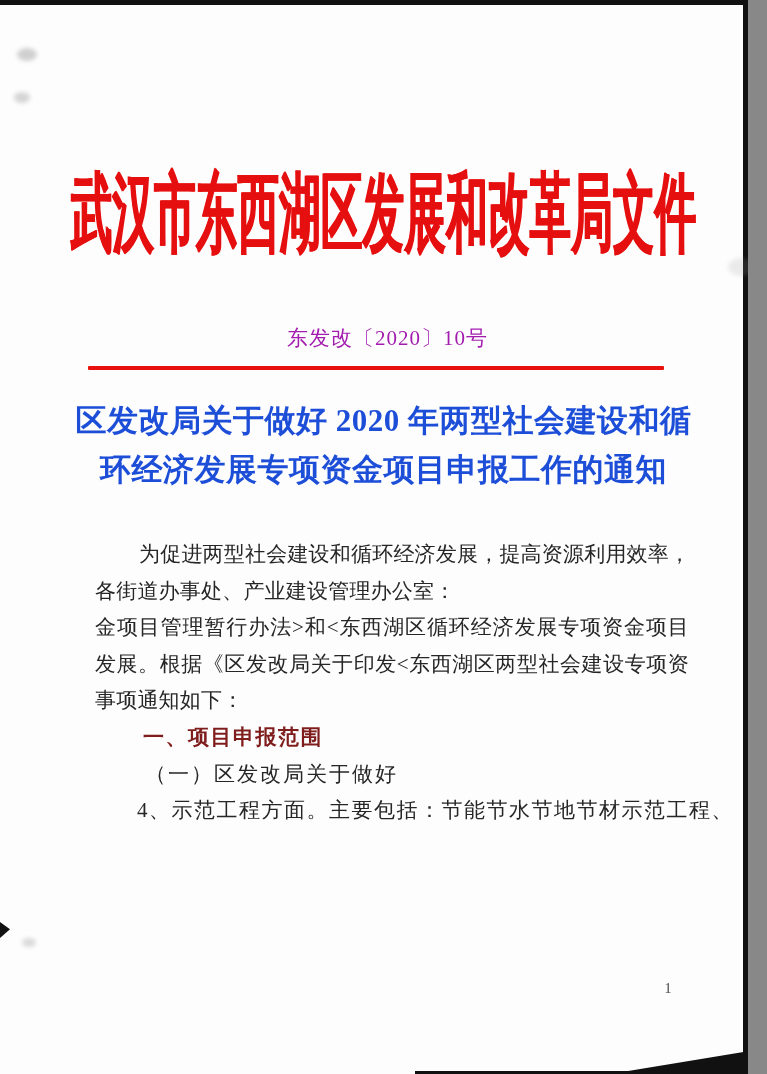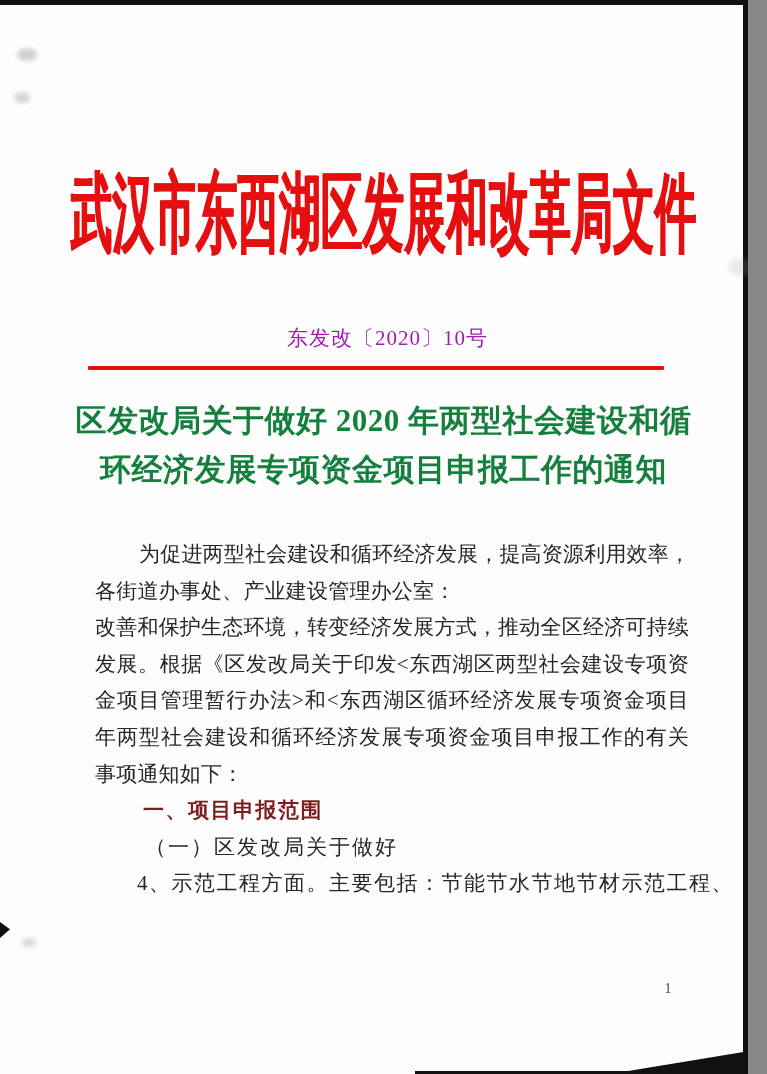--- a/index.html
+++ b/index.html
@@ -53,21 +53,21 @@
   .doc-number{
     position:absolute;left:4px;top:324px;width:767px;
     text-align:center;font-size:21px;letter-spacing:1px;color:#a21caf;
   }
   .red-rule{
     position:absolute;left:88px;top:366px;width:576px;height:4px;
     background:var(--rule-red);border-radius:1px;
   }
   .notice-title{
     position:absolute;left:0;top:396px;width:767px;
-    text-align:center;font-weight:bold;color:#15803d;
+    text-align:center;font-weight:bold;color:#1d4ed8;
     font-size:31px;line-height:49px;letter-spacing:0.5px;font-family:Liberation Serif, serif;
   }
   
   .body-block{
     position:absolute;left:95px;top:536px;width:594px;
     font-size:21px;line-height:36.6px;color:#262626;
   }
   .bline{white-space:nowrap;letter-spacing:0.2px;}
   .just{text-align:justify;text-align-last:justify;}
   .ind1{padding-left:44px;}
@@ -108,24 +108,22 @@
   <div class="red-rule"></div>
 
   <div class="notice-title">
     <div>区发改局关于做好 2020 年两型社会建设和循</div>
     <div>环经济发展专项资金项目申报工作的通知</div>
   </div>
 
   <div class="body-block">
     <div class="bline just ind1">为促进两型社会建设和循环经济发展，提高资源利用效率，</div>
     <div class="bline">各街道办事处、产业建设管理办公室：</div>
-    <div class="bline just">改善和保护生态环境，转变经济发展方式，推动全区经济可持续</div>
+    <div class="bline just">金项目管理暂行办法&gt;和&lt;东西湖区循环经济发展专项资金项目</div>
     <div class="bline just">发展。根据《区发改局关于印发&lt;东西湖区两型社会建设专项资</div>
-    <div class="bline just">金项目管理暂行办法&gt;和&lt;东西湖区循环经济发展专项资金项目</div>
-    <div class="bline just">年两型社会建设和循环经济发展专项资金项目申报工作的有关</div>
     <div class="bline">事项通知如下：</div>
     <div class="bline head-bold">一、项目申报范围</div>
     <div class="bline kaiti">（一）区发改局关于做好</div>
     <div class="bline num-item">4、示范工程方面。主要包括：节能节水节地节材示范工程、</div>
   </div>
 
   <div class="page-number">1</div>
 
 </div>
 

